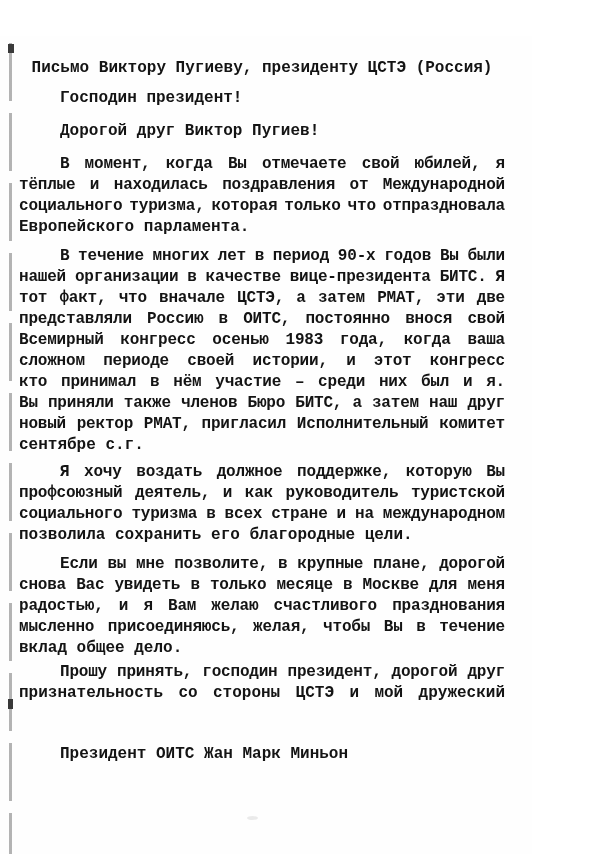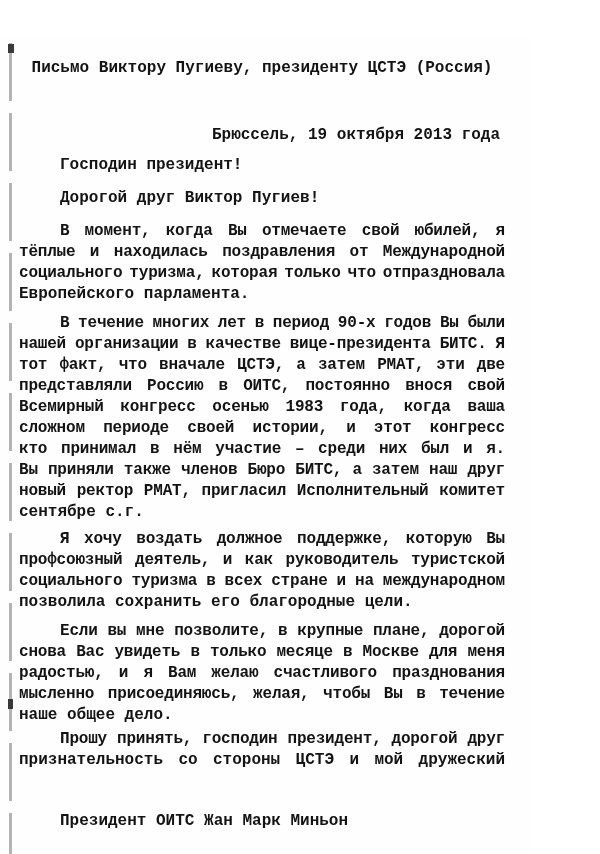--- a/index.html
+++ b/index.html
@@ -60,21 +60,20 @@
   }
 </style>
 </head>
 <body>
 
 <div class="page">
   <div class="scan-artifact"></div>
   <div class="smudge"></div>
 
   <div class="title">Письмо Виктору Пугиеву, президенту ЦСТЭ (Россия)</div>
-  <div class="dateline">Брюссель, 19 октября 2013 года</div>
 
   <div class="sal1">Господин президент!</div>
   <div class="sal2">Дорогой друг Виктор Пугиев!</div>
 
   <div class="para p1">
     <div class="ln jl first">В момент, когда Вы отмечаете свой юбилей, я передаю Вам самые</div>
     <div class="ln jl">тёплые и находилась поздравления от Международной организации</div>
     <div class="ln jl">социального туризма, которая только что отпраздновала своё 50-летие в стенах</div>
     <div class="ln jl end">Европейского парламента.</div>
   </div>
@@ -97,21 +96,21 @@
     <div class="ln jl">профсоюзный деятель, и как руководитель туристской организации делу</div>
     <div class="ln jl">социального туризма в всех стране и на международном уровне, и которая</div>
     <div class="ln jl end">позволила сохранить его благородные цели.</div>
   </div>
 
   <div class="para p4">
     <div class="ln jl first">Если вы мне позволите, в крупные плане, дорогой Виктор, возможность</div>
     <div class="ln jl">снова Вас увидеть в только месяце в Москве для меня была настоящей</div>
     <div class="ln jl">радостью, и я Вам желаю счастливого празднования Вашего прошёл, к чему я</div>
     <div class="ln jl">мысленно присоединяюсь, желая, чтобы Вы в течение долгих лет могли и</div>
-    <div class="ln jl end">наше общее дело.</div>
+    <div class="ln jl end">вклад общее дело.</div>
   </div>
 
   <div class="para p5">
     <div class="ln jl first">Прошу принять, господин президент, дорогой друг Виктор Пугиев</div>
     <div class="ln jl end">признательность со стороны ЦСТЭ и мой дружеский привет.</div>
   </div>
 
   <div class="signature">Президент ОИТС Жан Марк Миньон</div>
 </div>
 

